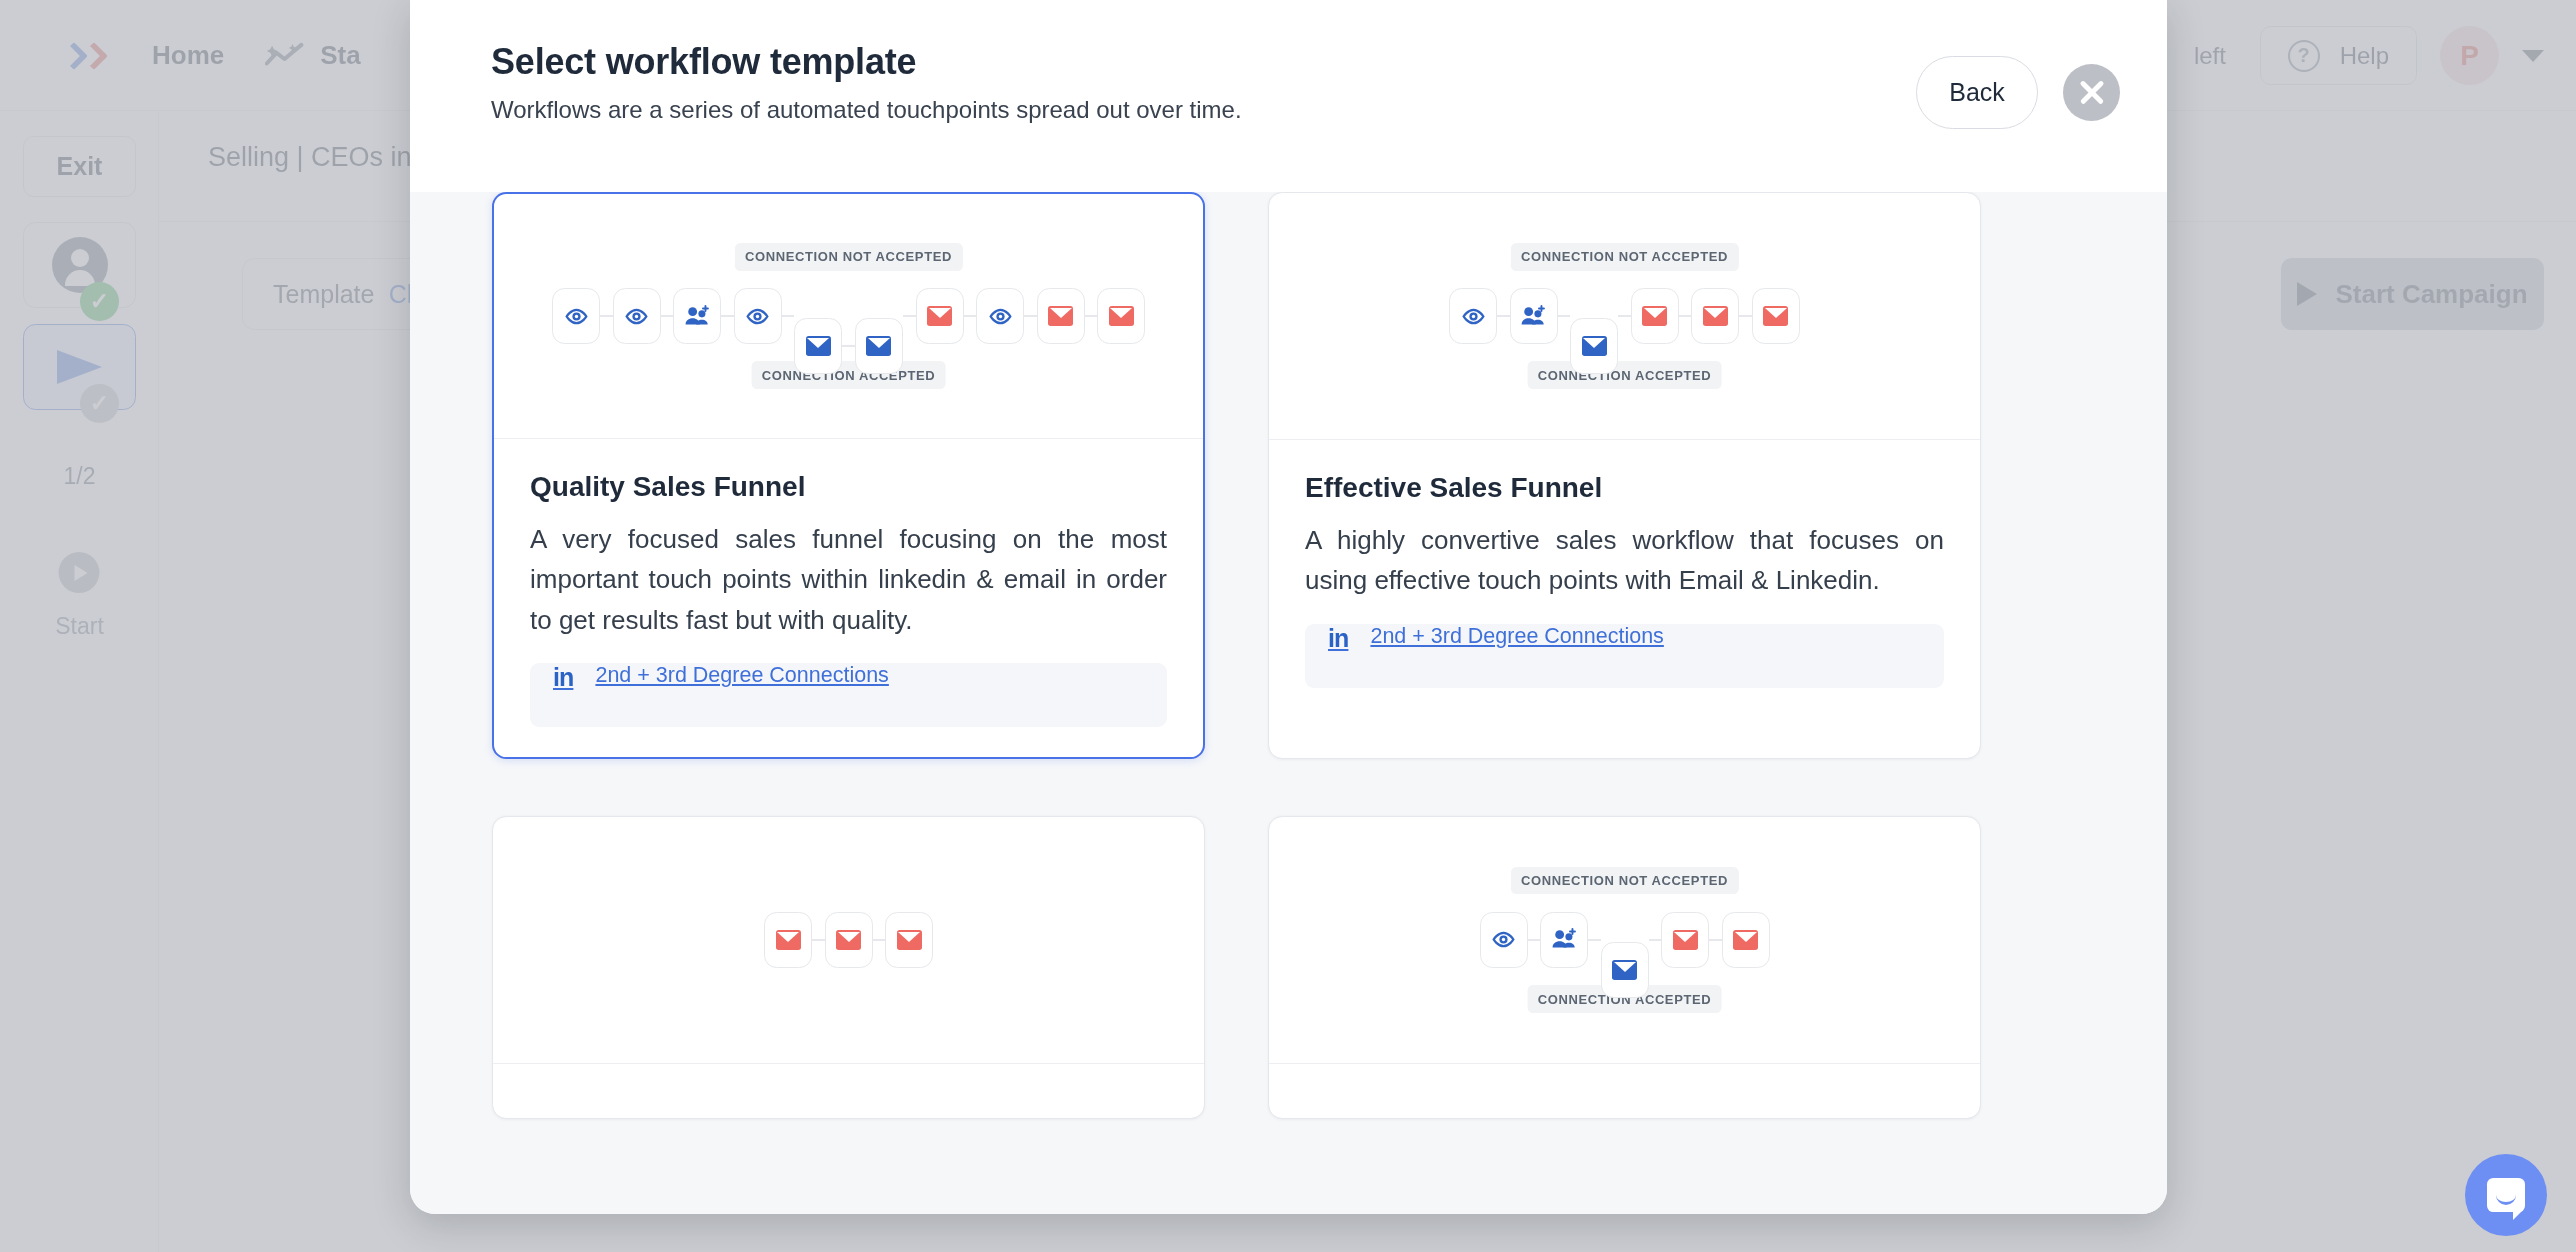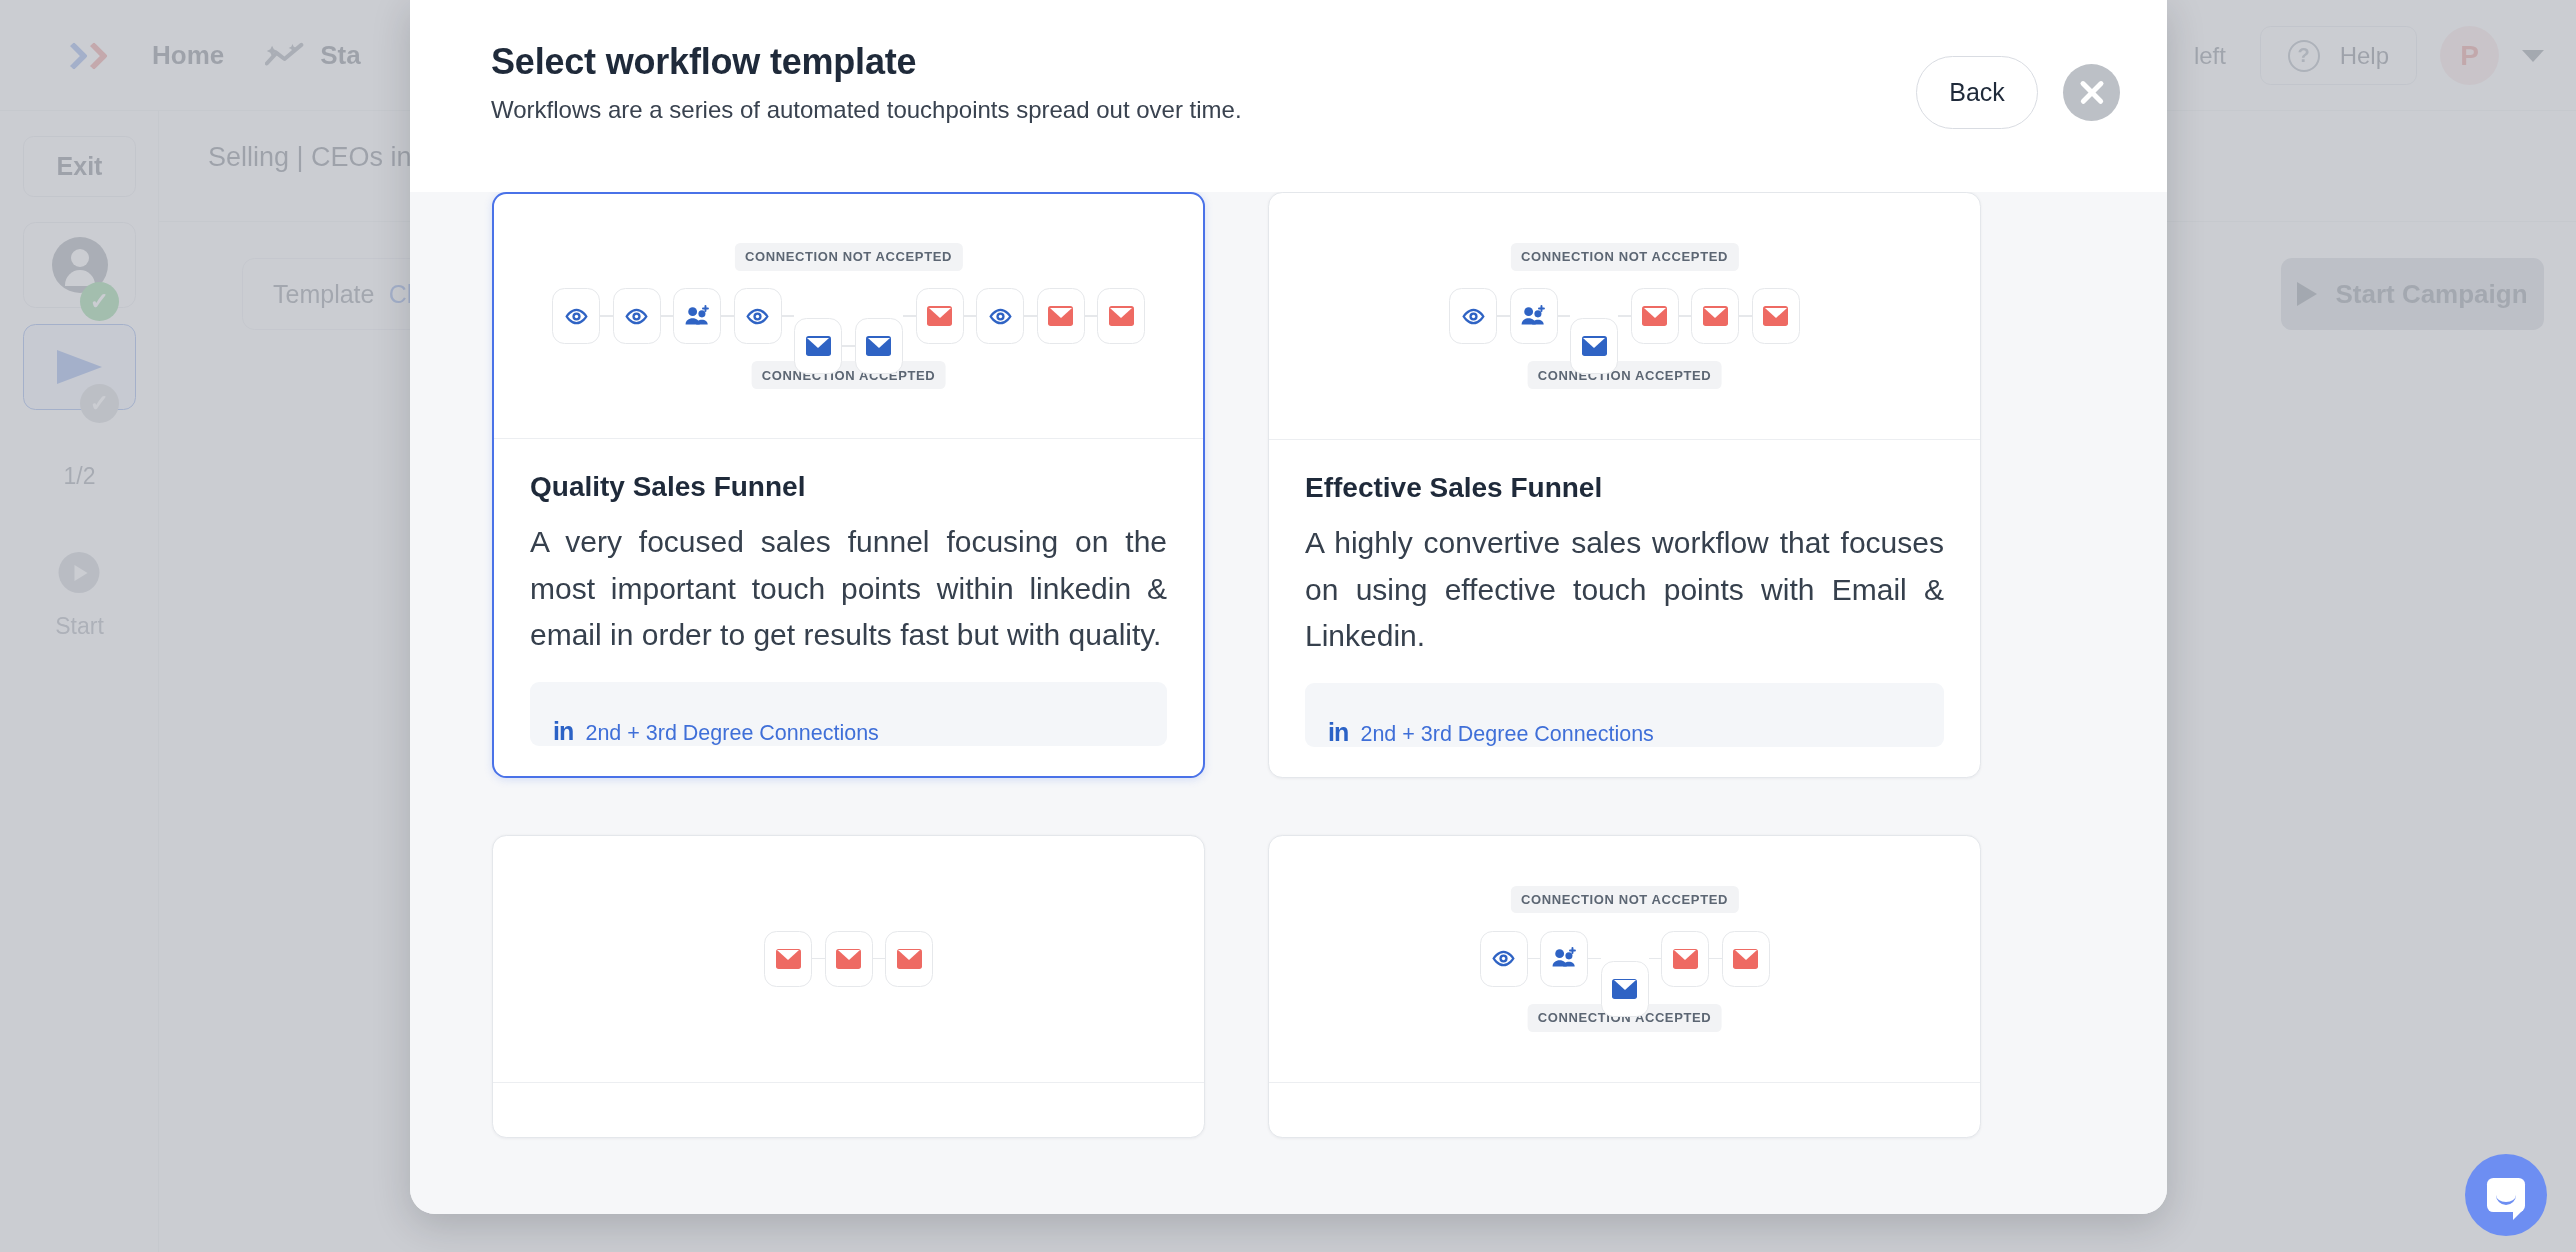--- a/index.html
+++ b/index.html
@@ -207,28 +207,28 @@
     content:""; position:absolute; left:50%; top:1.8px; transform:translateX(-50%);
     width:0; height:0;
     border-left:11.6px solid transparent; border-right:11.6px solid transparent;
     border-top:10px solid #fff;
   }
   .ico-conn { width:27px; height:23px; position:relative; }
 
   .tpl-body { padding: 32px 36px 30px 36px; }
   .tpl-name { font-size:28px; font-weight:700; color:#1f2a3a; margin-bottom:16px; }
   .tpl-desc {
-    font-size:30px; line-height:1.55; color:#36404d;
+    font-size:26px; line-height:1.55; color:#36404d;
     text-align:justify; text-justify:inter-word;
     margin-bottom:23px;
   }
   .li-badge {
     background:#f4f6f9; border-radius:9px; height:64px;
-    display:flex; align-items:flex-end; gap:12px; padding:0 23px;
-    font-size:21.5px; color:#3f6fd8;
+    display:flex; align-items:flex-start; gap:22px; padding:0 23px;
+    font-size:21.5px; color:#3f6fd8;text-decoration:underline;
   }
   .li-logo {
     font-family:"Liberation Sans", sans-serif; font-weight:700;
     font-size:25px; color:#2b62c6; letter-spacing:-0.9px;
   }
 
   .row2 { margin-top:57px; }
 </style>
 </head>
 <body>

